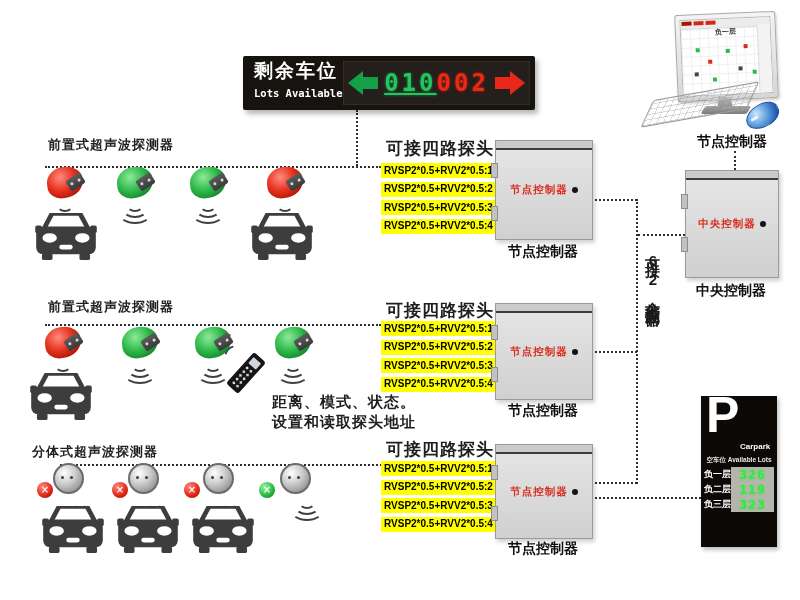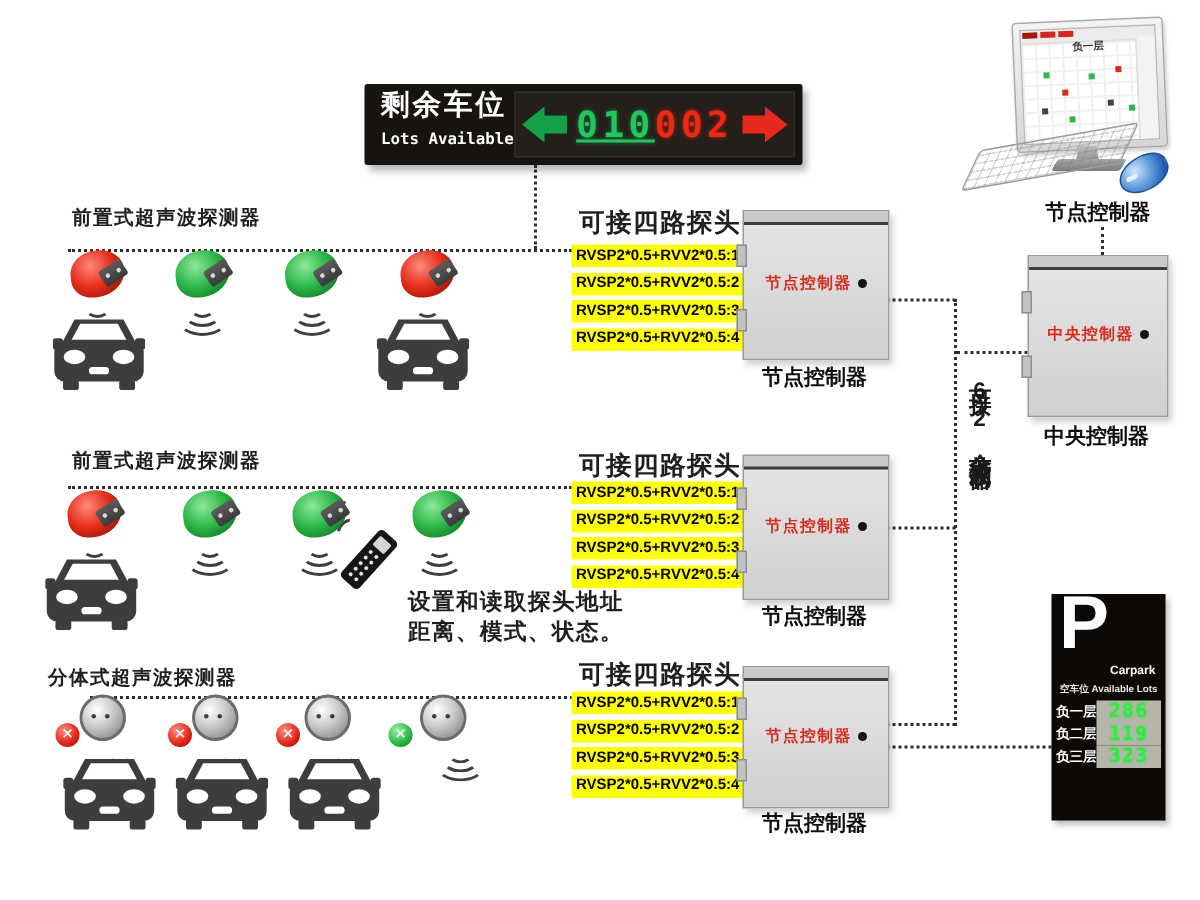--- a/index.html
+++ b/index.html
@@ -201,22 +201,22 @@
   <div class="waves signal" style="left:212px;top:340px">
       <i></i>
       <i></i>
       <i></i>
     </div>
   <div class="remote" style="left:238px;top:352px">
     <div class="scr"></div>
     <div class="keys"></div>
   </div>
   <div class="note" style="left:272px;top:392px">
+    <div>距离、模式、状态。</div>
     <div>设置和读取探头地址</div>
-    <div>距离、模式、状态。</div>
   </div>
   <div class="chhead" style="left:386px;top:302px">可接四路探头</div>
   <div class="chlines" style="left:381px;top:321px">
     <span class="chl">RVSP2*0.5+RVV2*0.5:1</span>
     <span class="chl">RVSP2*0.5+RVV2*0.5:2</span>
     <span class="chl">RVSP2*0.5+RVV2*0.5:3</span>
     <span class="chl">RVSP2*0.5+RVV2*0.5:4</span>
   </div>
   <div class="box" style="left:495px;top:303px;width:96px;height:95px">
     <div class="band"></div>
@@ -251,21 +251,21 @@
   </div>
   <div class="cap" style="left:685px;top:283px;width:92px">中央控制器</div>
 
   <div class="psign">
     <div class="pbig">P</div>
     <div class="pbrand">Carpark</div>
     <div class="psub">空车位 Available Lots</div>
     <div class="pfloors">
       <div class="pf">
         <span class="fl">负一层</span>
-        <span class="fv">286</span>
+        <span class="fv">326</span>
       </div>
       <div class="pf">
         <span class="fl">负二层</span>
         <span class="fv">119</span>
       </div>
       <div class="pf">
         <span class="fl">负三层</span>
         <span class="fv">323</span>
       </div>
     </div>

